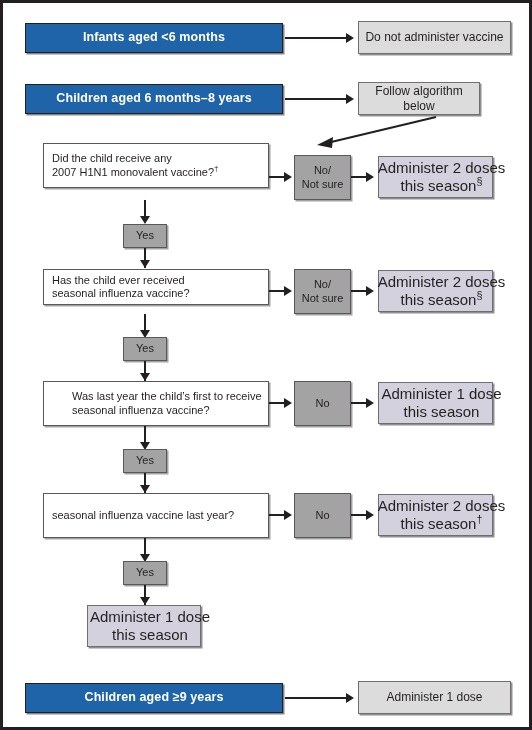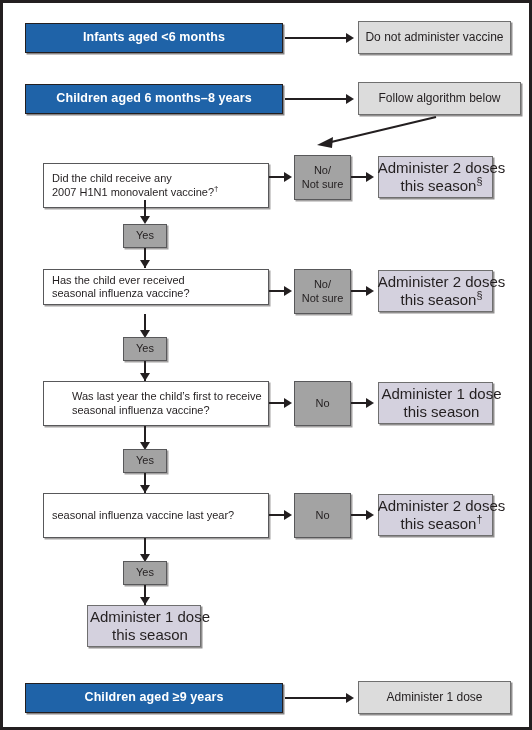--- a/index.html
+++ b/index.html
@@ -116,30 +116,30 @@
     <span>Do not administer vaccine</span>
   </div>
 
   <div class="node banner" style="left:22px; top:81px; width:258px; height:30px;">
     <span>Children aged 6 months–8 years</span>
   </div>
 
   <div class="conn-h" style="left:282px; top:95px; width:62px;"></div>
   <div class="arrow-r" style="left:343px; top:91px;"></div>
 
-  <div class="node outcome" style="left:355px; top:79px; width:163px; height:33px;align-items:center;">
+  <div class="node outcome" style="left:355px; top:79px; width:122px; height:33px;align-items:center;">
     <span>Follow algorithm below</span>
   </div>
 
   <svg class="diag" style="left:300px; top:110px;" width="140" height="40" viewBox="0 0 140 40">
     <line x1="133" y1="4" x2="24" y2="30" stroke="#231f20" stroke-width="2"></line>
     <polygon points="14,32 30,24 29,35" fill="#231f20"></polygon>
   </svg>
 
-  <div class="node question" style="left:40px; top:160px; width:226px; height:45px;">
+  <div class="node question" style="left:40px; top:140px; width:226px; height:45px;">
     <div>
       <span class="qline">Did the child receive any</span>
       <span class="qline"><span>2007 H1N1 monovalent vaccine?</span><sup>†</sup></span>
     </div>
   </div>
 
   <div class="conn-h" style="left:266px; top:173px; width:18px;"></div>
   <div class="arrow-r" style="left:281px; top:169px;"></div>
 
   <div class="node branch" style="left:291px; top:152px; width:57px; height:45px;">

